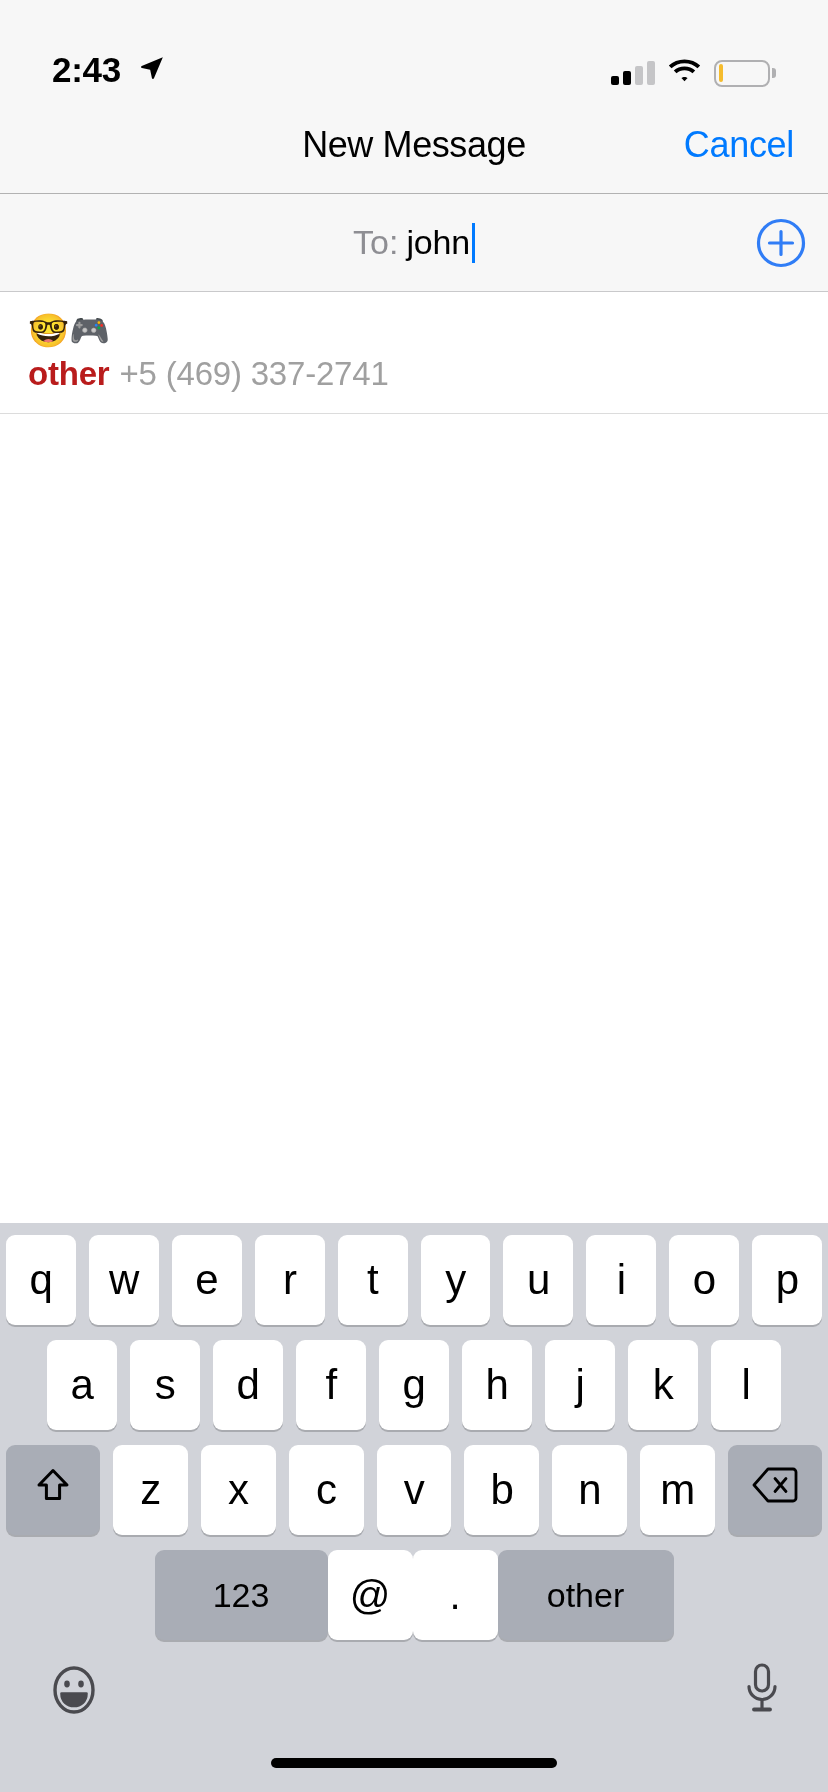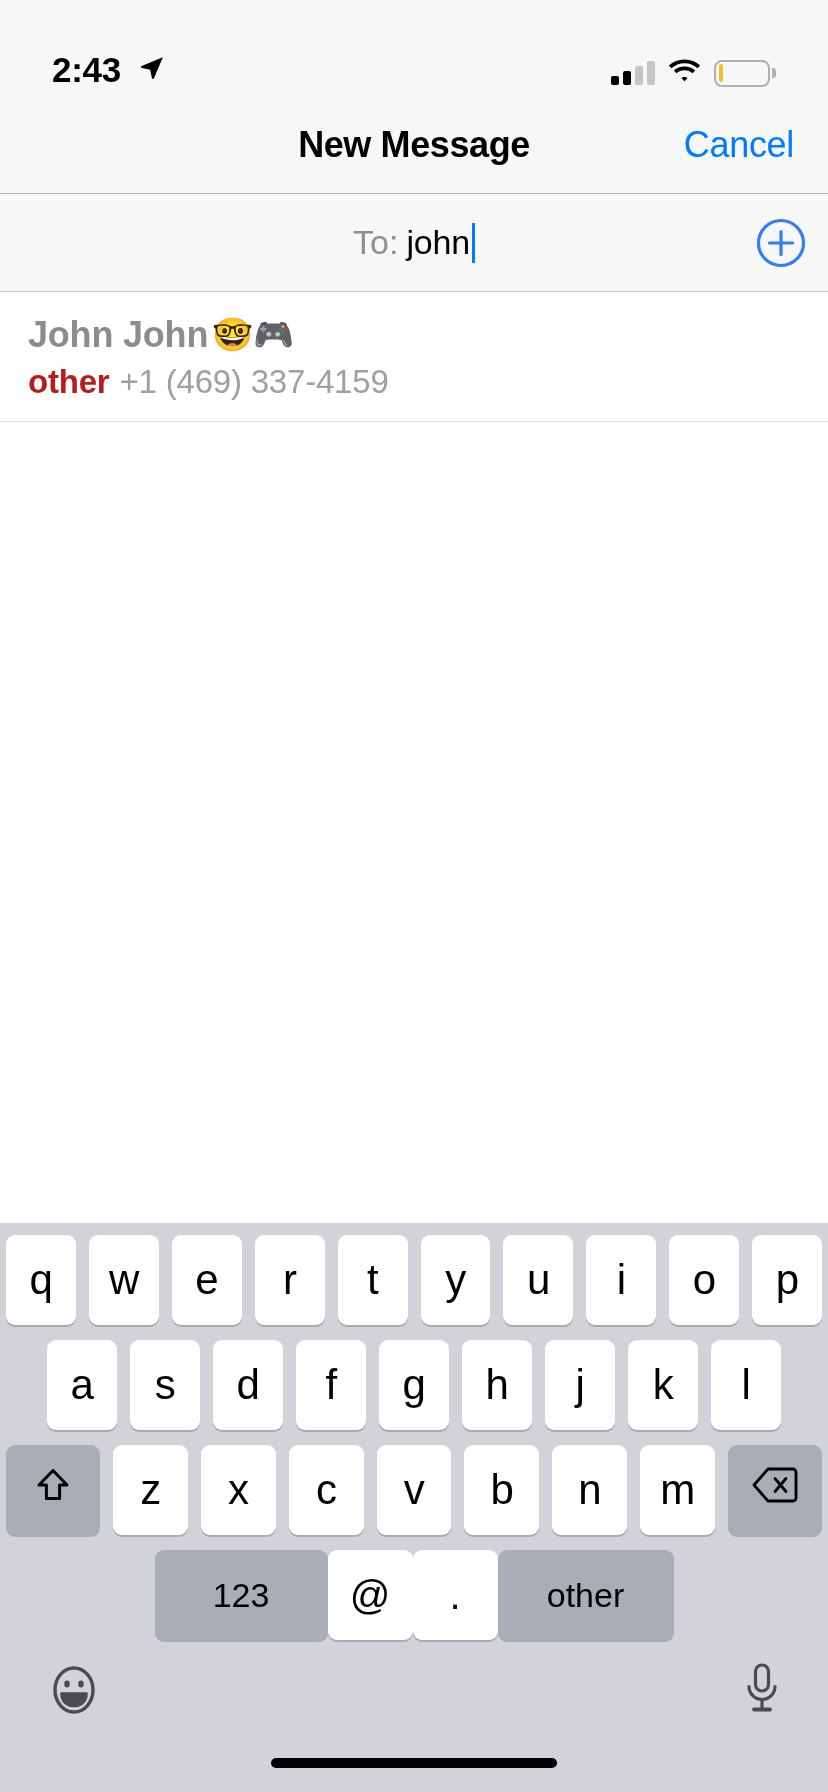--- a/index.html
+++ b/index.html
@@ -95,21 +95,21 @@
     height: 97px;
     background: #f7f7f7;
     display: flex;
     align-items: center;
     justify-content: center;
     border-bottom: 1px solid #b2b2b2;
     flex: 0 0 auto;
   }
   .nav-title {
     font-size: 36px;
-    font-weight: bold;
+    font-weight: normal;
     color: #000;
     letter-spacing: -0.4px;
   }
   .nav-cancel {
     position: absolute;
     right: 34px;
     top: 50%;
     transform: translateY(-50%);
     font-size: 36px;
     color: #007aff;
@@ -312,25 +312,24 @@
       <svg width="50" height="50" viewBox="0 0 50 50">
         <circle cx="25" cy="25" r="22.5" fill="none" stroke="#307df6" stroke-width="3.2"></circle>
         <path d="M25 13.5v23M13.5 25h23" stroke="#307df6" stroke-width="3.2" stroke-linecap="round"></path>
       </svg>
     </span>
   </div>
 
   <div class="suggestions">
     <div class="contact-row">
       <div class="contact-name">
-        <span>John John</span>
         <span class="contact-emoji">🤓🎮</span>
       </div>
       <div class="contact-sub">
-        <span class="label">other</span><span>+1 (469) 337-4159</span>
+        <span class="label">other</span><span>+5 (469) 337-2741</span>
       </div>
     </div>
   </div>
 
   <div class="keyboard">
 
     <div class="kb-row r1">
       <div class="key letter">q</div>
       <div class="key letter">w</div>
       <div class="key letter">e</div>

